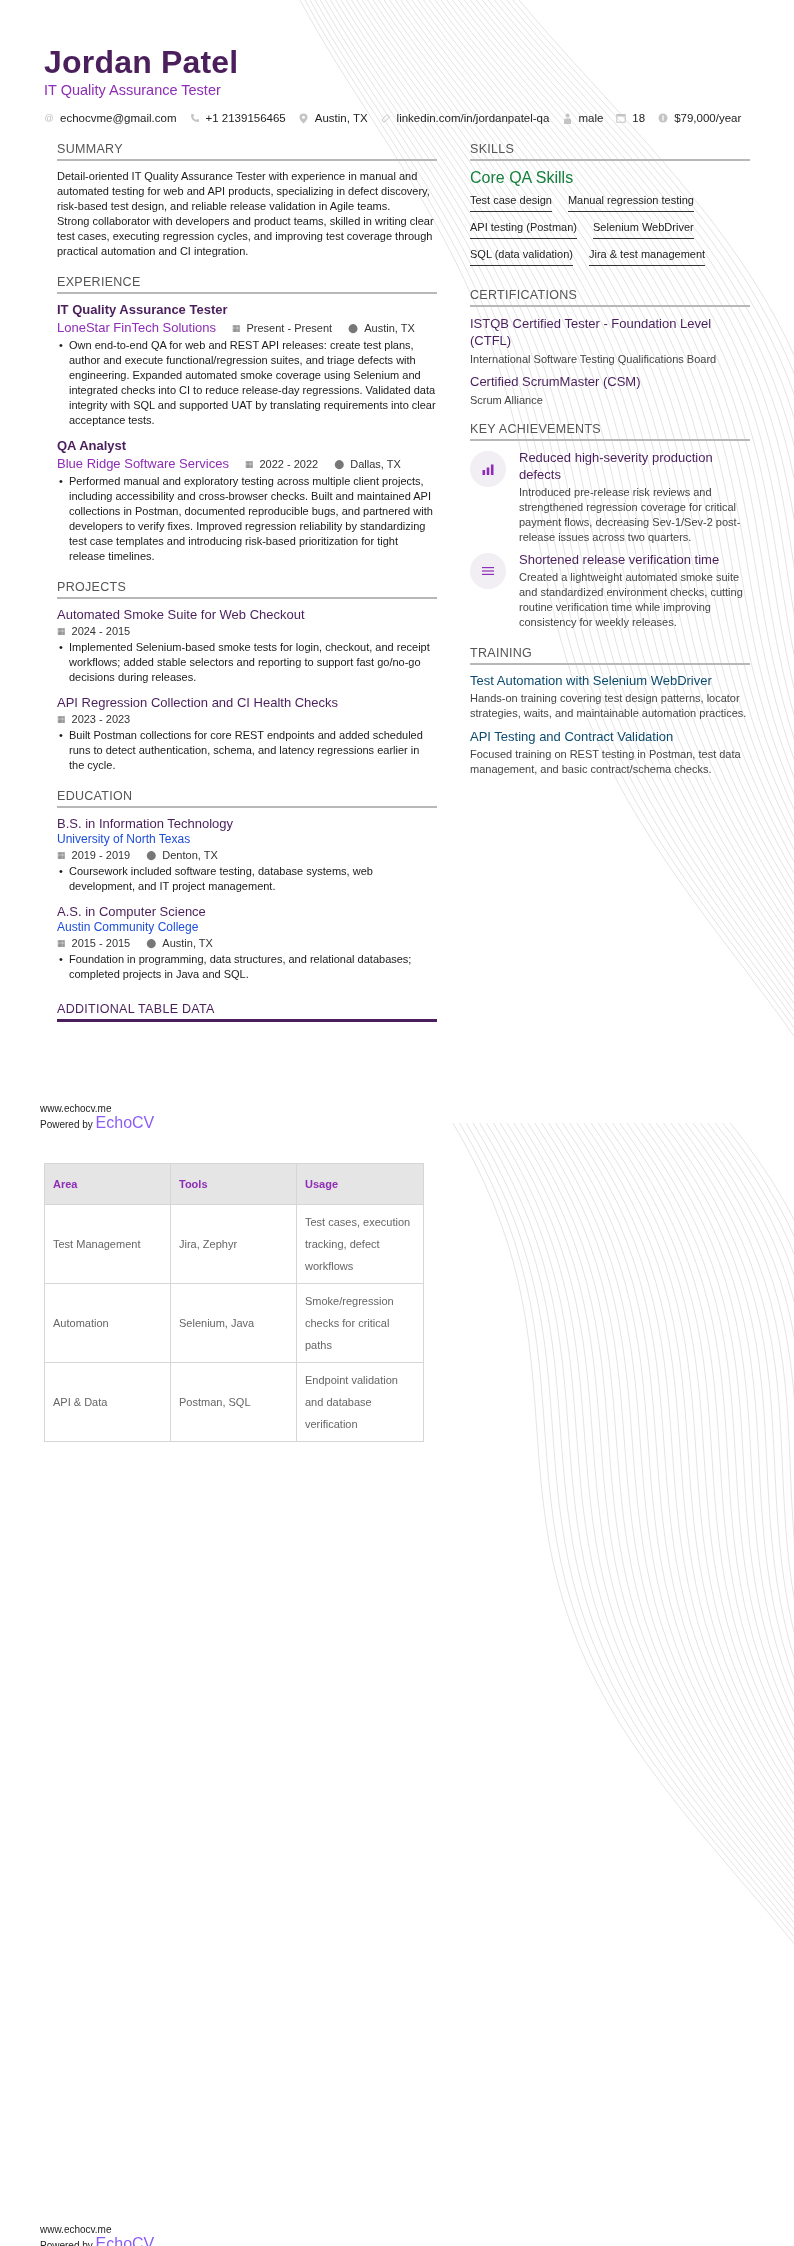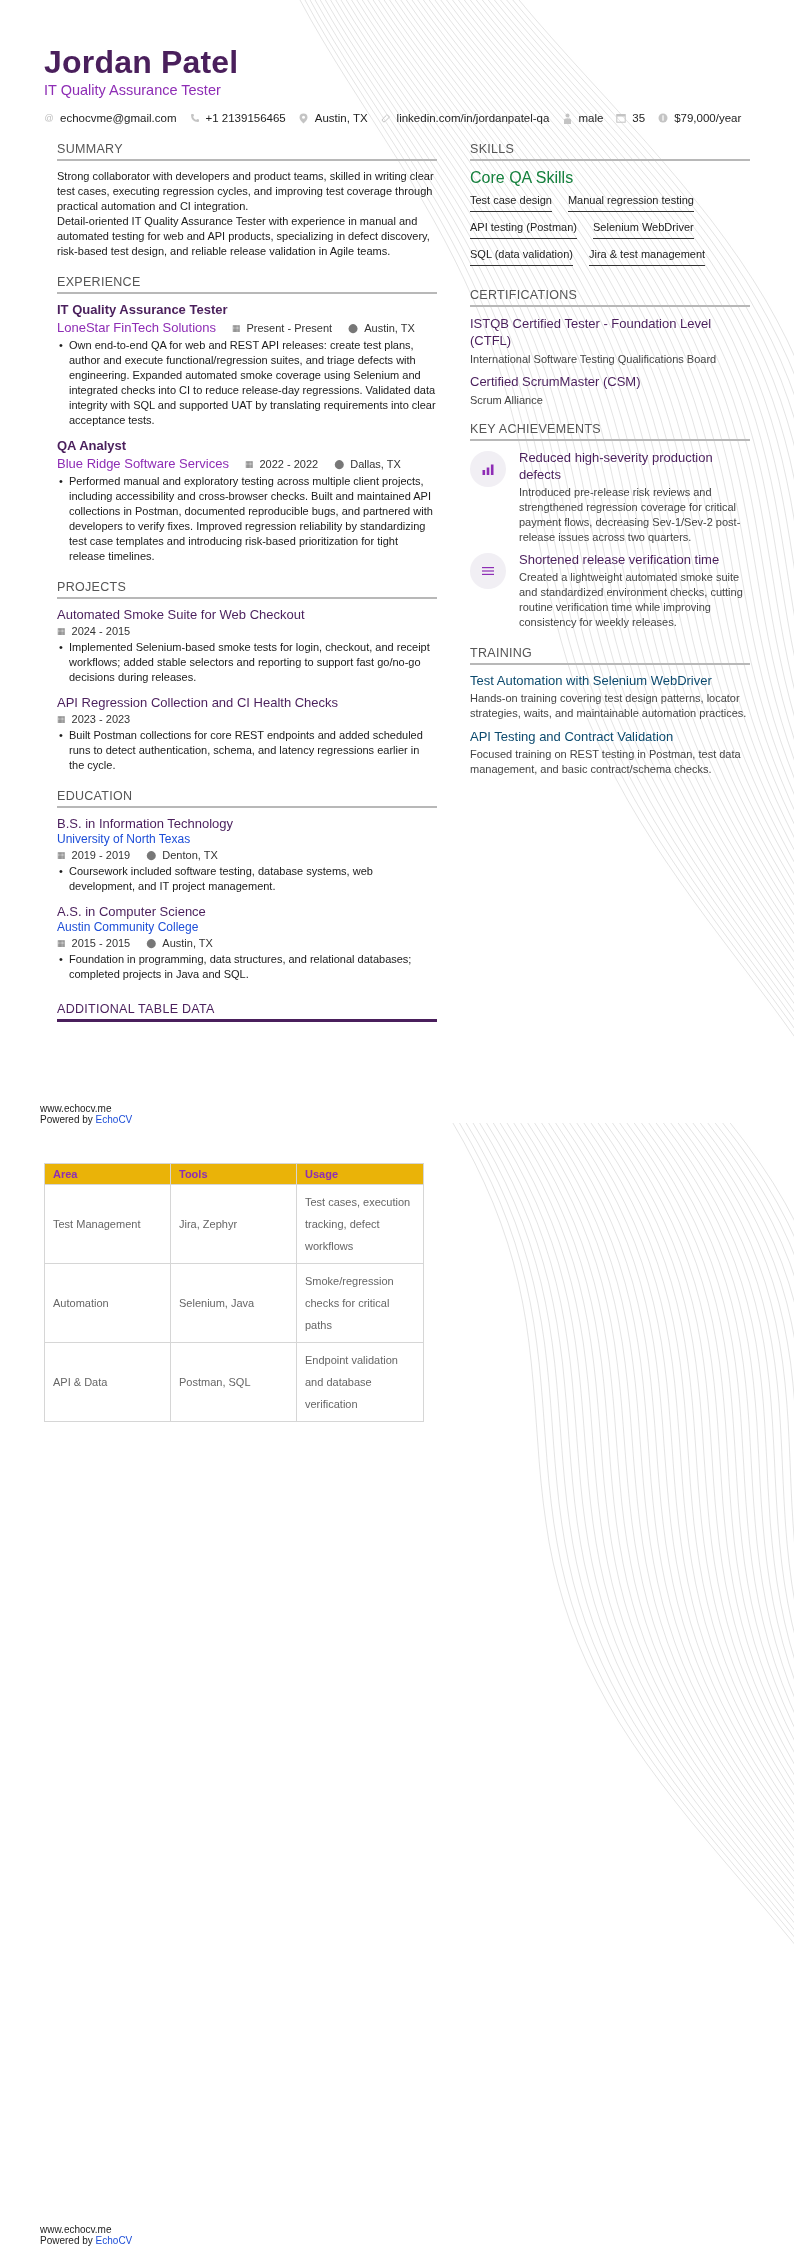--- a/index.html
+++ b/index.html
@@ -53,25 +53,25 @@
   .ach { display: flex; margin-bottom: 6px; }
   .ach-ico { flex: 0 0 36px; width: 36px; height: 36px; border-radius: 50%; background: #f1eff4; display: flex; align-items: center; justify-content: center; margin-right: 13px; margin-top: 2px; }
   .ach-body { flex: 1; }
   .ach-title { font-size: 13px; color: #4a1f5c; line-height: 17px; }
   .ach-desc { font-size: 11px; color: #444; line-height: 15px; margin-top: 2px; }
 
   .train-title { font-size: 13px; color: #0c4a6e; }
   .train-desc { font-size: 11px; color: #444; line-height: 15px; margin-top: 3px; margin-bottom: 8px; }
 
   .footer { position: absolute; left: 40px; width: 714px; display: flex; justify-content: space-between; align-items: baseline; font-size: 10px; color: #222; flex-direction: column; }
-  .footer .brand { font-size: 10px; color: #1d4ed8; }
+  .footer .brand { font-size: 16px; color: #8b5cf6; }
 
   .table-wrap { position: absolute; left: 44px; top: 40px; width: 380px; }
   table { width: 100%; border-collapse: collapse; font-size: 11px; }
-  th { background: #eab308; color: #8e2db5; font-weight: bold; text-align: left; padding: 4px 8px; border: 1px solid #d6d6d6; }
+  th { background: #e5e5e5; color: #8e2db5; font-weight: bold; text-align: left; padding: 14px 8px; border: 1px solid #d6d6d6; }
   td { color: #666; padding: 6px 8px; border: 1px solid #d6d6d6; line-height: 22px; vertical-align: middle; }
   td:nth-child(1), th:nth-child(1) { width: 126px; }
   td:nth-child(2), th:nth-child(2) { width: 126px; }
 </style>
 </head>
 <body>
 
 <svg class="bg-waves" width="794" height="2246" viewBox="0 0 794 2246">
   <g id="waves1">
       <path d="M300.0 0.0 L311.0 20.0 L322.6 40.0 L334.7 60.0 L347.2 80.0 L359.9 100.0 L372.7 120.0 L385.4 140.0 L398.0 160.0 L410.3 180.0 L422.2 200.0 L433.6 220.0 L444.5 240.0 L454.8 260.0 L464.5 280.0 L473.5 300.0 L481.8 320.0 L489.4 340.0 L496.4 360.0 L502.7 380.0 L508.5 400.0 L513.7 420.0 L518.5 440.0 L522.9 460.0 L527.0 480.0 L530.9 500.0 L534.7 520.0 L538.5 540.0 L542.4 560.0 L546.5 580.0 L550.9 600.0 L555.6 620.0 L560.9 640.0 L566.7 660.0 L573.2 680.0 L580.4 700.0 L588.2 720.0 L596.9 740.0 L606.4 760.0 L616.6 780.0 L627.6 800.0 L639.4 820.0 L651.9 840.0 L665.1 860.0 L678.9 880.0 L693.1 900.0 L707.7 920.0 L722.7 940.0 L737.8 960.0 L752.9 980.0 L767.9 1000.0 L782.6 1020.0 L796.9 1040.0 L810.7 1060.0 L823.7 1080.0 L835.8 1100.0 L846.9 1120.0 "></path>
@@ -203,40 +203,40 @@
         </span>
         <span>male</span>
       </div>
       <div class="contact">
         <span class="ico">
           <svg width="10" height="10" viewBox="0 0 10 10">
               <rect x="0.8" y="1.5" width="8.4" height="7.7" fill="none" stroke="#c4c4c4" stroke-width="1"></rect>
               <rect x="0.8" y="1.5" width="8.4" height="2" fill="#c4c4c4"></rect>
             </svg>
         </span>
-        <span>35</span>
+        <span>18</span>
       </div>
       <div class="contact">
         <span class="ico">
           <svg width="10" height="10" viewBox="0 0 10 10">
               <circle cx="5" cy="5" r="4.5" fill="#c4c4c4"></circle>
               <rect x="4.4" y="2.3" width="1.2" height="5.4" fill="#fff"></rect>
             </svg>
         </span>
         <span>$79,000/year</span>
       </div>
     </div>
   </div>
 
   <div class="col-left">
 
     <div class="section">
       <div class="sec-h">SUMMARY</div>
+      <p class="para">Detail-oriented IT Quality Assurance Tester with experience in manual and automated testing for web and API products, specializing in defect discovery, risk-based test design, and reliable release validation in Agile teams.</p>
       <p class="para">Strong collaborator with developers and product teams, skilled in writing clear test cases, executing regression cycles, and improving test coverage through practical automation and CI integration.</p>
-      <p class="para">Detail-oriented IT Quality Assurance Tester with experience in manual and automated testing for web and API products, specializing in defect discovery, risk-based test design, and reliable release validation in Agile teams.</p>
     </div>
 
     <div class="section">
       <div class="sec-h">EXPERIENCE</div>
 
       <div class="entry">
         <div class="job-title">IT Quality Assurance Tester</div>
         <div class="job-meta">
           <span class="job-co">LoneStar FinTech Solutions</span>
           <span class="meta-item">

